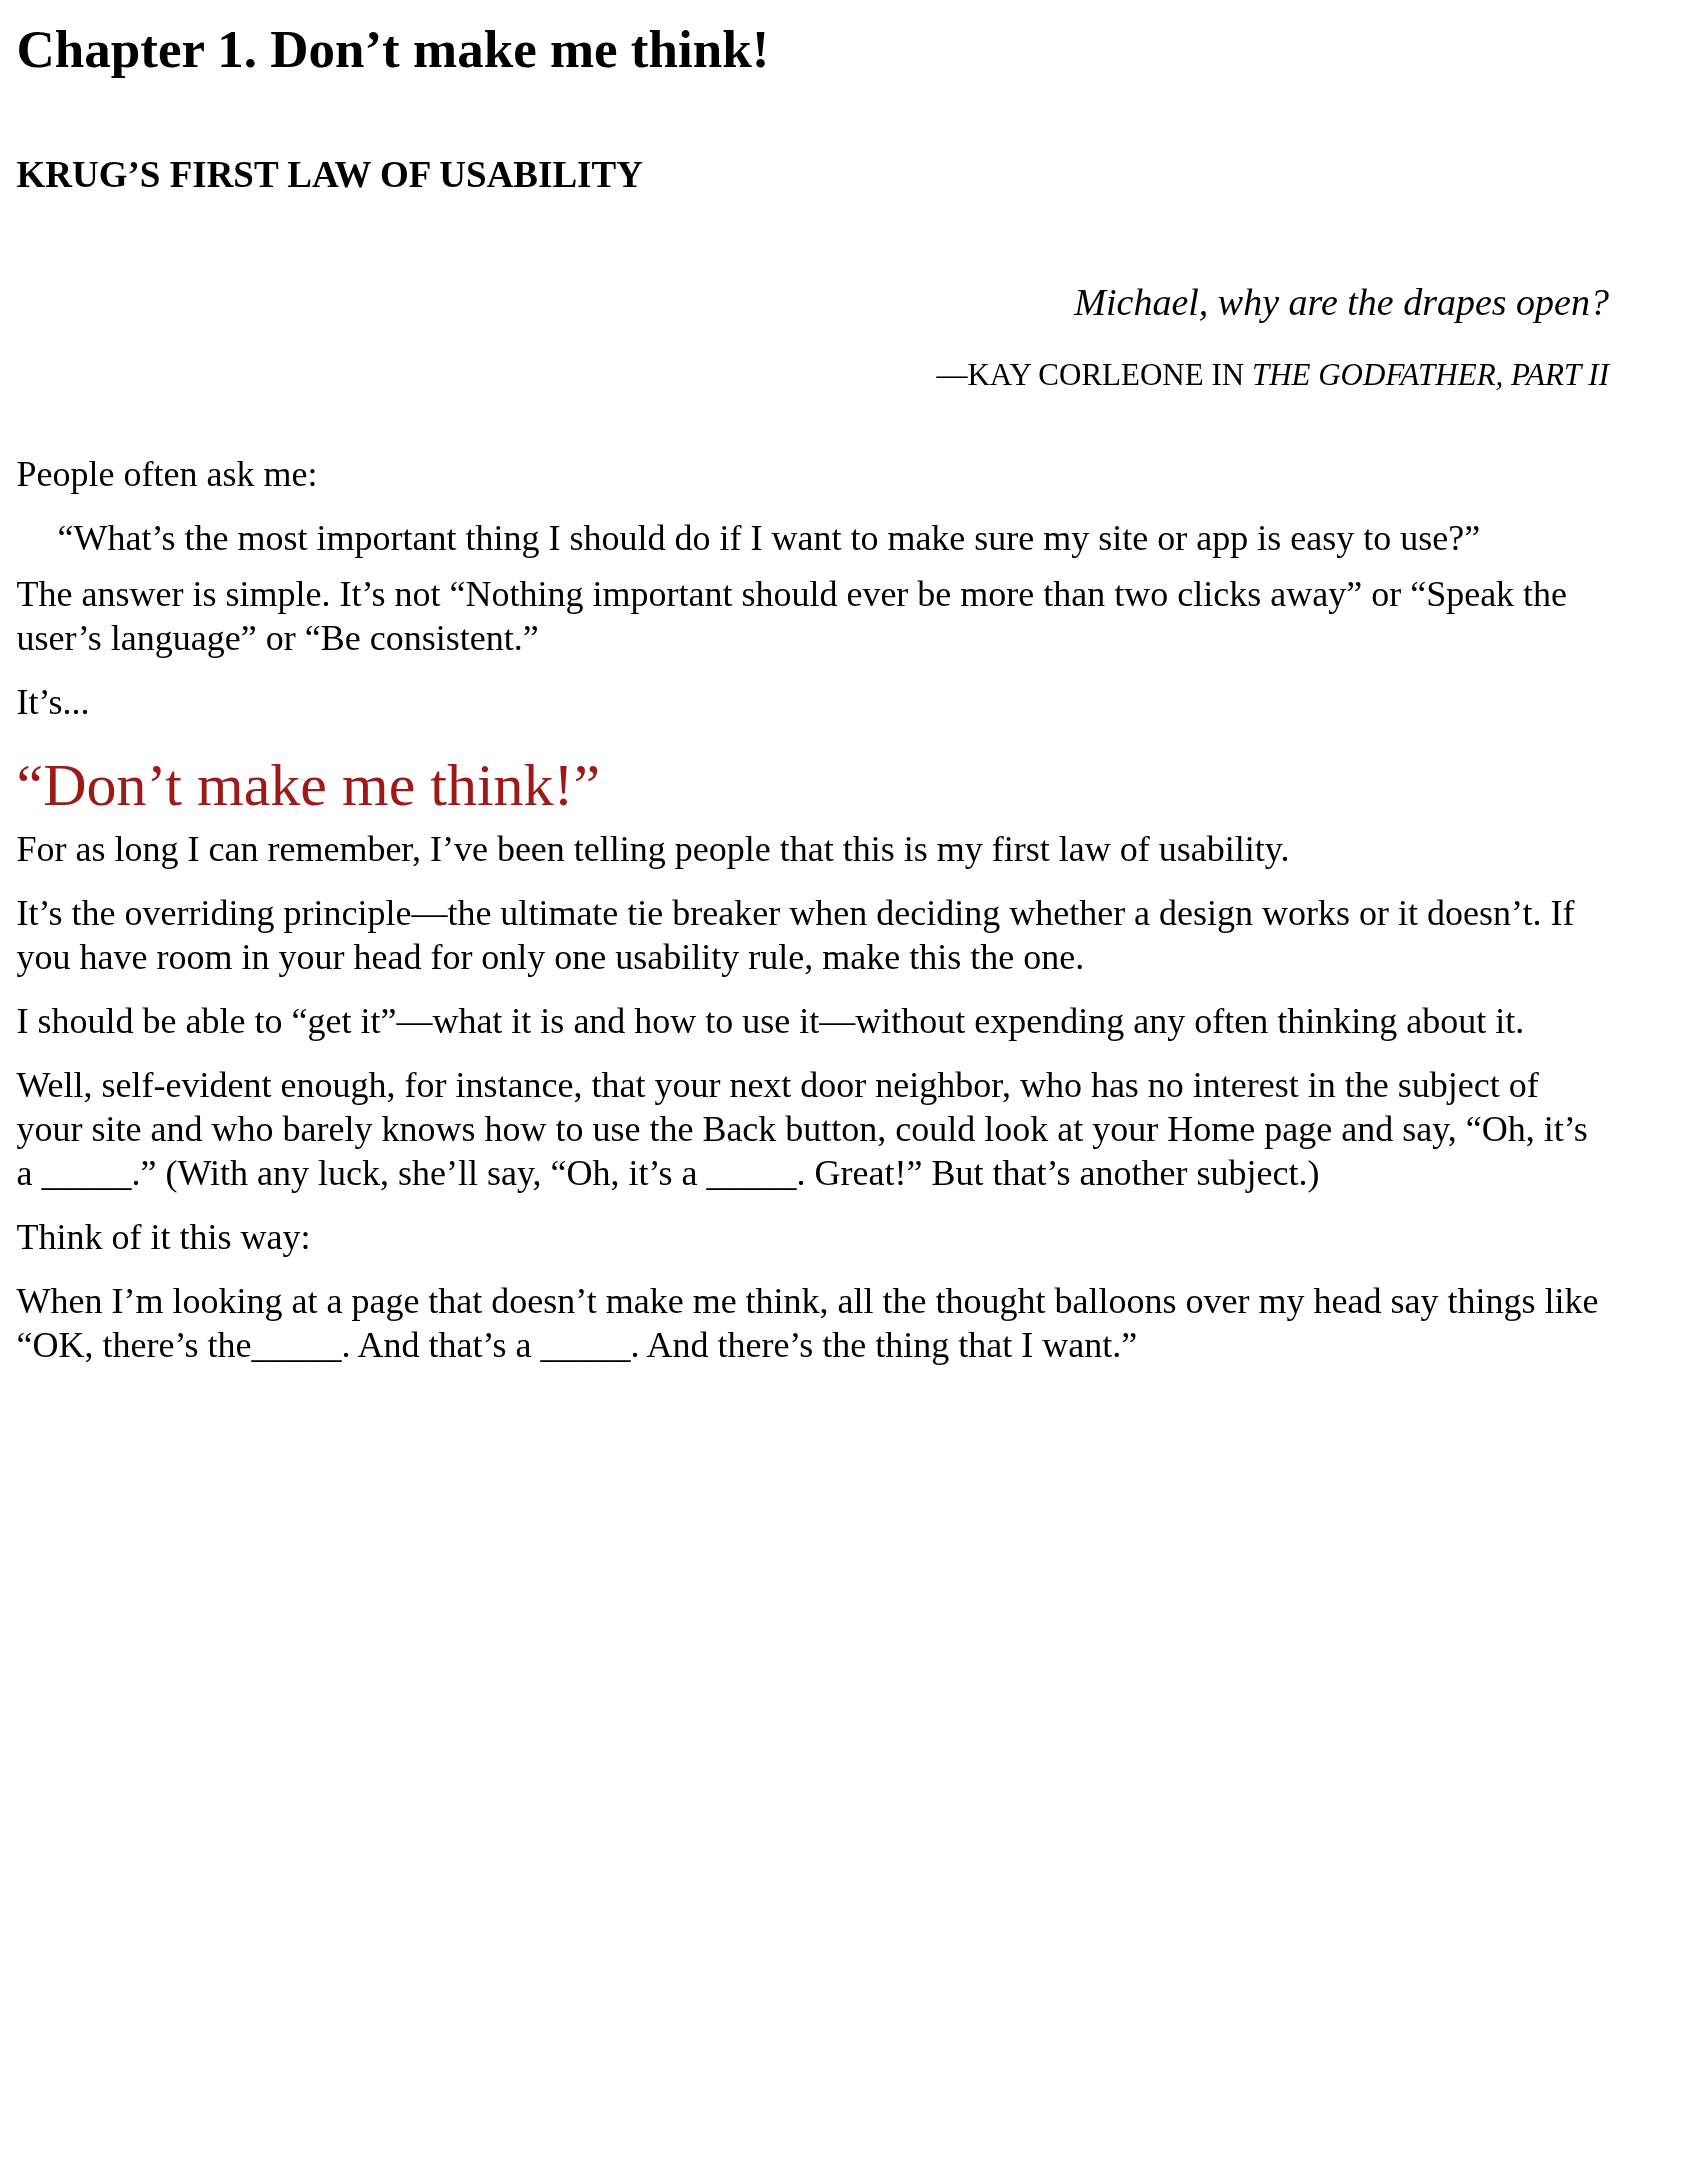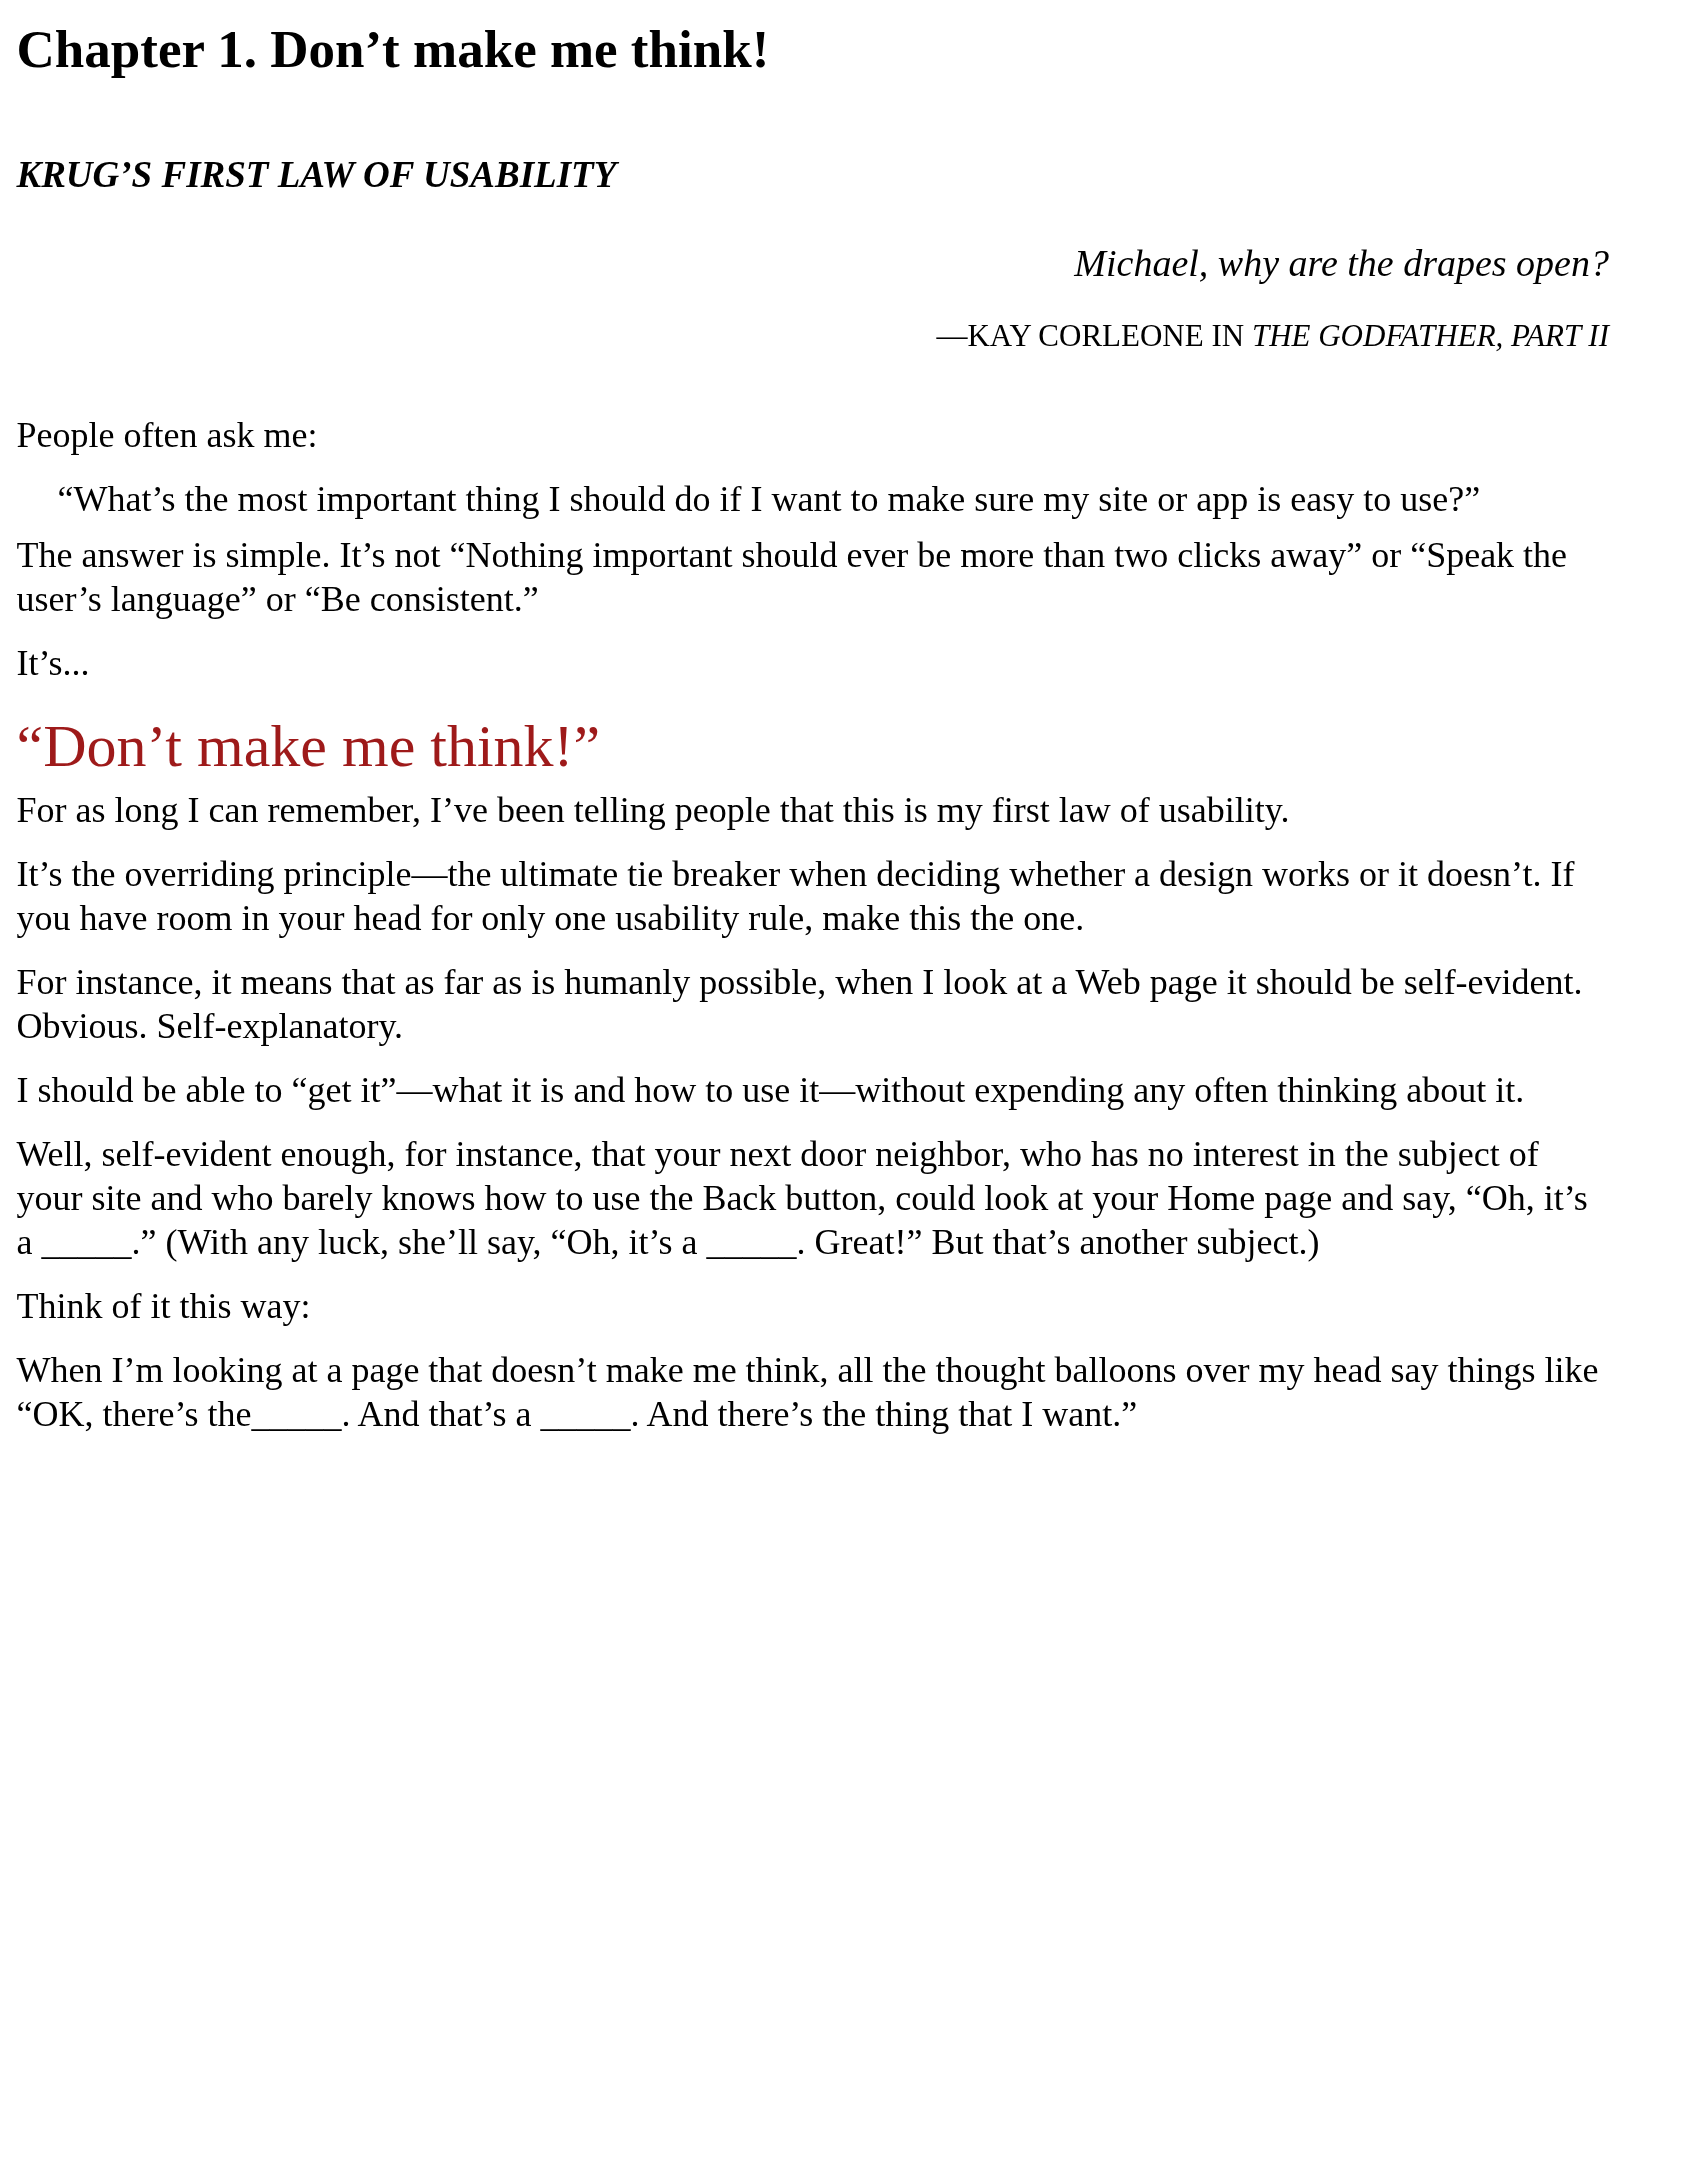--- a/index.html
+++ b/index.html
@@ -21,22 +21,21 @@
   h1.chapter-title {
     font-size: 53px;
     line-height: 58px;
     font-weight: bold;
     margin: 0 0 76px 0;
   }
   h2.section-heading {
     font-size: 37px;
     line-height: 41px;
     font-weight: bold;
-    margin: 0 0 47px 0;
-    font-style: italic;
+    margin: 0 0 86px 0;
   }
   .epigraph-quote {
     font-size: 38px;
     line-height: 42px;
     font-style: italic;
     text-align: right;
     margin: 0 0 36px 0;
   }
   .epigraph-attribution {
     font-size: 31px;
@@ -85,21 +84,20 @@
   <p class="body-text">The answer is simple. It’s not “Nothing important should ever be more than two clicks away” or “Speak the user’s language” or “Be consistent.”</p>
 
   <p class="body-text">It’s...</p>
 
   <h3 class="law-heading" style="color: rgb(158, 26, 26);">“Don’t make me think!”</h3>
 
   <p class="body-text">For as long I can remember, I’ve been telling people that this is my first law of usability.</p>
 
   <p class="body-text">It’s the overriding principle—the ultimate tie breaker when deciding whether a design works or it doesn’t. If you have room in your head for only one usability rule, make this the one.</p>
 
-  <p class="body-text">For instance, it means that as far as is humanly possible, when I look at a Web page it should be self-evident. Obvious. Self-explanatory.</p>
 
   <p class="body-text">I should be able to “get it”—what it is and how to use it—without expending any often thinking about it.</p>
 
 
   <p class="body-text">Well, self-evident enough, for instance, that your next door neighbor, who has no interest in the subject of your site and who barely knows how to use the Back button, could look at your Home page and say, “Oh, it’s a _____.” (With any luck, she’ll say, “Oh, it’s a _____. Great!” But that’s another subject.)</p>
 
   <p class="body-text">Think of it this way:</p>
 
   <p class="body-text">When I’m looking at a page that doesn’t make me think, all the thought balloons over my head say things like “OK, there’s the_____. And that’s a _____. And there’s the thing that I want.”</p>
 

